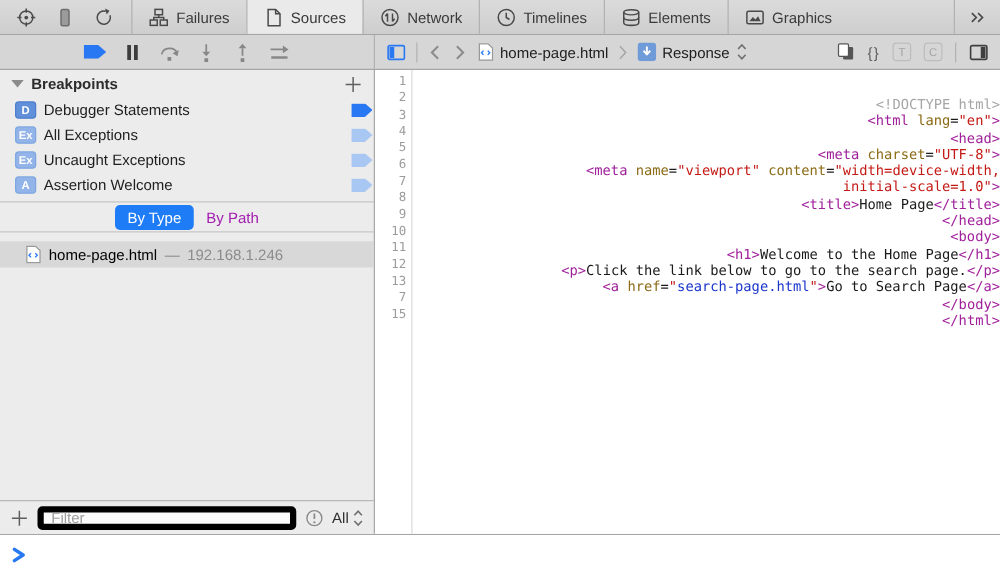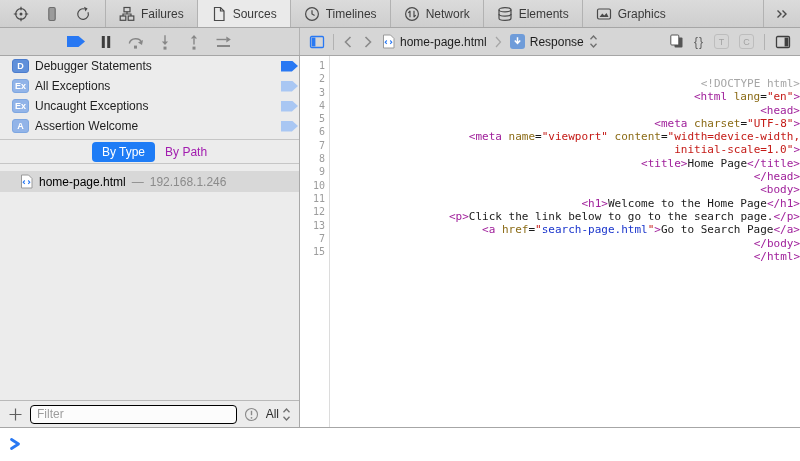--- a/index.html
+++ b/index.html
@@ -42,21 +42,21 @@
   .flag-on  { background: #2878f3; }
   .flag-off { background: #a9c7f3; }
   .bp-divider { height: 1px; background: #c6c6c6; margin-top: 3px; }
   .scope-bar { height: 24px; display: flex; align-items: center; justify-content: center; gap: 10px; border-bottom: 1px solid #c6c6c6; }
   .scope-pill { background: #1e7cf6; color: #fff; border: none; border-radius: 4px; padding: 3px 10px; font-size: 12px; }
   .scope-plain { background: none; border: none; color: #a21caf; font-size: 12px; }
   .resource-row { margin-top: 7px; height: 21px; background: #d8d8d8; display: flex; align-items: center; gap: 6px; padding-left: 20px; width: 100%; border: none; font-size: 12px; }
   .resource-host { color: #8b8b8b; }
   .sidebar-fill { flex: 1; }
   .filter-bar { height: 27px; border-top: 1px solid #b9b9b9; display: flex; align-items: center; gap: 7px; padding: 0 8px; }
-  .filter-input { flex: 1; height: 19px; border: 1px solid #000000; border-radius: 4px; background: #fcfcfc; padding: 0 6px; font-size: 12px; color: #333; font-family: inherit; outline: none; }
+  .filter-input { flex: 1; height: 19px; border: 5px solid #000000; border-radius: 4px; background: #fcfcfc; padding: 0 6px; font-size: 12px; color: #333; font-family: inherit; outline: none; }
   .filter-input::placeholder { color: #9d9d9d; }
   .all-group { display: flex; align-items: center; gap: 3px; background: none; border: none; font-size: 12px; color: #2d2d2d; }
 
   
   .editor { flex: 1; display: flex; background: #fff; min-width: 0; }
   .gutter { width: 30px; padding: 3px 4px 0 0; text-align: right; color: #9c9c9c; font: 10px/13.3px "DejaVu Sans Mono", monospace; border-right: 1px solid #dcdcdc; }
   .gutter div { height: 13.3px; }
   .code { flex: 1; padding: 21px 0 0 7px; font: 11px/13.3px "DejaVu Sans Mono", monospace; white-space: pre; overflow: hidden; text-align: right; }
   .code div { height: 13.3px; }
   .tk-plain { color: #1a1a1a; }
@@ -119,33 +119,33 @@
               <path d="M3.5 1.5h6L13 5v9.5H3.5z"></path>
               <path d="M9.5 1.5V5H13"></path>
             </svg>
           </span>
           <span>Sources</span>
         </button>
         <button class="tab">
           <span style="display: flex;">
             <svg xmlns="http://www.w3.org/2000/svg" width="16" height="16" viewBox="0 0 16 16" fill="none" stroke="#4a4a4a" stroke-width="1.2">
               <circle cx="8" cy="8" r="6.4"></circle>
+              <path d="M6 11.3V4.8M6 4.8L4.3 7M10 4.7v6.5M10 11.2L11.7 9"></path>
+            </svg>
+          </span>
+          <span>Network</span>
+        </button>
+        <button class="tab">
+          <span style="display: flex;">
+            <svg xmlns="http://www.w3.org/2000/svg" width="16" height="16" viewBox="0 0 16 16" fill="none" stroke="#4a4a4a" stroke-width="1.2">
+              <circle cx="8" cy="8" r="6.4"></circle>
               <path d="M8 4.2V8l2.6 1.6"></path>
             </svg>
           </span>
           <span>Timelines</span>
-        </button>
-        <button class="tab">
-          <span style="display: flex;">
-            <svg xmlns="http://www.w3.org/2000/svg" width="16" height="16" viewBox="0 0 16 16" fill="none" stroke="#4a4a4a" stroke-width="1.2">
-              <circle cx="8" cy="8" r="6.4"></circle>
-              <path d="M6 11.3V4.8M6 4.8L4.3 7M10 4.7v6.5M10 11.2L11.7 9"></path>
-            </svg>
-          </span>
-          <span>Network</span>
         </button>
         <button class="tab">
           <span style="display: flex;">
             <svg xmlns="http://www.w3.org/2000/svg" width="16" height="16" viewBox="0 0 16 16" fill="none" stroke="#4a4a4a" stroke-width="1.2">
               <ellipse cx="8" cy="3.8" rx="6" ry="2.1"></ellipse>
               <path d="M2 3.8v8.4c0 1.2 2.7 2.1 6 2.1s6-.9 6-2.1V3.8"></path>
               <path d="M2 8c0 1.2 2.7 2.1 6 2.1S14 9.2 14 8"></path>
             </svg>
           </span>
           <span>Elements</span>
@@ -305,20 +305,31 @@
               </svg>
             </span>
           </button>
       </div>
     </div>
   </div>
 
   <div class="main">
 
     <aside class="sidebar">
+      <div class="bp-header">
+        <span class="disclosure"></span>
+        <span class="bp-title">Breakpoints</span>
+        <button class="bp-add">
+            <span id="icoAdd" style="display: flex;">
+              <svg width="15" height="15" viewBox="0 0 15 15" stroke="#5f5f5f" stroke-width="1.2">
+                <path d="M7.5 1.5v12M1.5 7.5h12"></path>
+              </svg>
+            </span>
+          </button>
+      </div>
       <div id="bpList">
           <button class="bp-item">
             <span class="bp-badge badge-on">D</span>
             <span>Debugger Statements</span>
             <span class="bp-flag flag-on"></span>
           </button>
           <button class="bp-item">
             <span class="bp-badge badge-off">Ex</span>
             <span>All Exceptions</span>
             <span class="bp-flag flag-off"></span>

